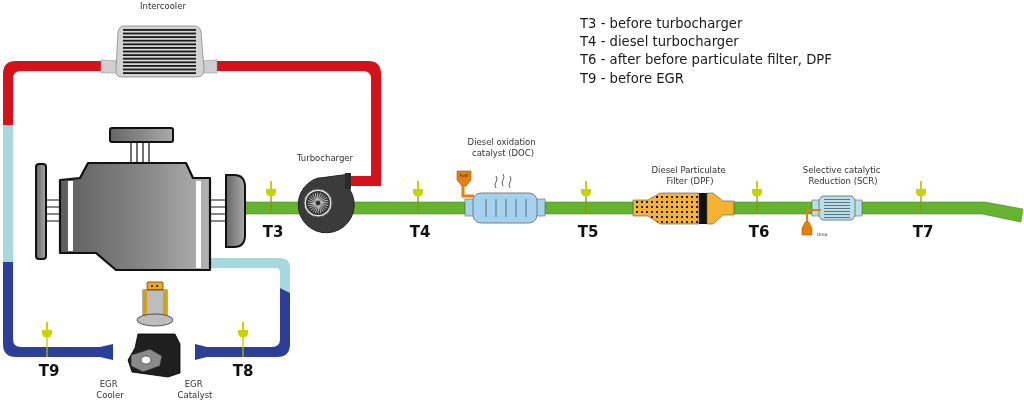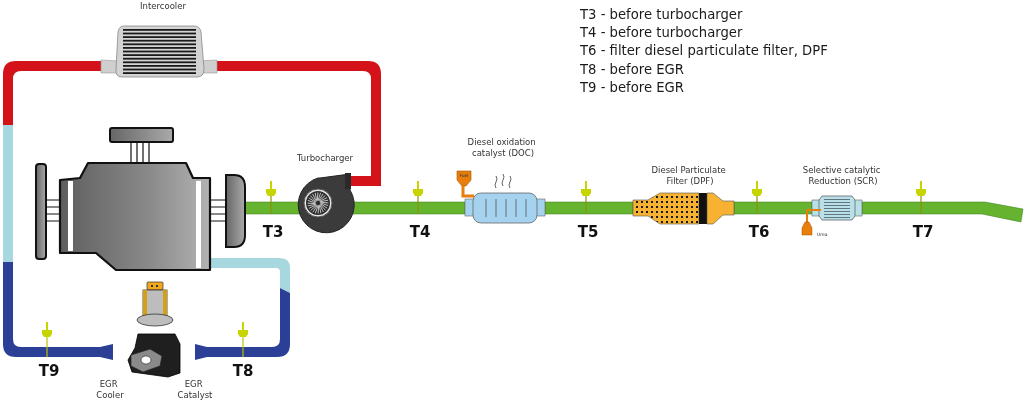--- a/index.html
+++ b/index.html
@@ -2,21 +2,21 @@
 <html><head>
   <meta charset="utf-8">
   <style>
     html, body { margin: 0; padding: 0; background: #ffffff; }
     body { width: 1024px; height: 401px; position: relative; overflow: hidden;
            font-family: "DejaVu Sans", sans-serif; }
     #diagram { position: absolute; left: 0; top: 0; width: 1024px; height: 401px; }
     .lbl-small { font-family: "DejaVu Sans", sans-serif; font-size: 8.5px; fill: #333333; }
     .lbl-tiny { font-family: "DejaVu Sans", sans-serif; font-size: 4.5px; fill: #333333; }
     .lbl-sensor { font-family: "DejaVu Sans", sans-serif; font-size: 15px; font-weight: bold; fill: #111111; }
-    #legend { position: absolute; left: 580px; top: 6px; margin: 0; padding: 0; list-style: none;
+    #legend { position: absolute; left: 580px; top: 15px; margin: 0; padding: 0; list-style: none;
               font-family: "DejaVu Sans", sans-serif; font-size: 13.2px; line-height: 18.2px; color: #1a1a1a; }
     #legend li { white-space: nowrap; }
   </style>
 </head>
 <body>
 
 <svg id="diagram" viewBox="0 0 1024 401" xmlns="http://www.w3.org/2000/svg">
   <defs>
     <linearGradient id="engGrad" x1="0" x2="1" y1="0" y2="0">
       <stop offset="0" stop-color="#5e5e5e"></stop>
@@ -284,17 +284,16 @@
         <path d="M -5 8 L 5 8 L 5 12 L 3 15 L -3 15 L -5 12 Z" fill="#c8d400"></path>
         <line x1="0" y1="15" x2="0" y2="35" stroke="#b7c200" stroke-width="1.2"></line>
       </g>
       <text class="lbl-sensor" x="2" y="54" text-anchor="middle">T9</text>
     </g>
   </g>
 </svg>
 
 <ul id="legend">
   <li>T3 - before turbocharger</li>
-  <li>T4 - before turbocharger</li>
-  <li>T6 - filter diesel particulate filter, DPF</li>
-  <li>T8 - before EGR</li>
+  <li>T4 - diesel turbocharger</li>
+  <li>T6 - after before particulate filter, DPF</li>
   <li>T9 - before EGR</li>
 </ul>
 
 </body></html>

